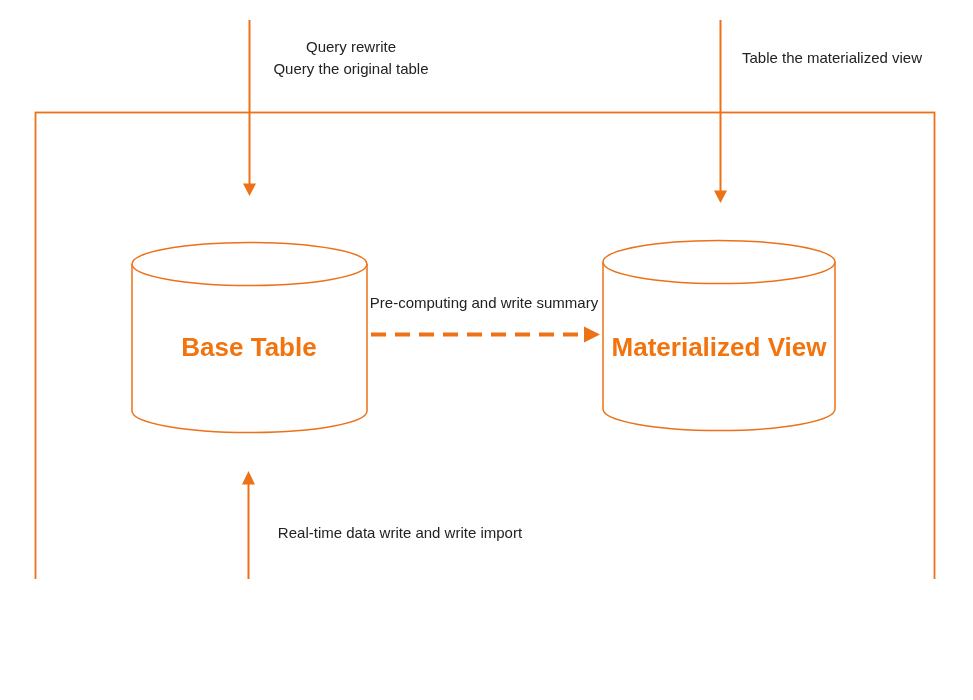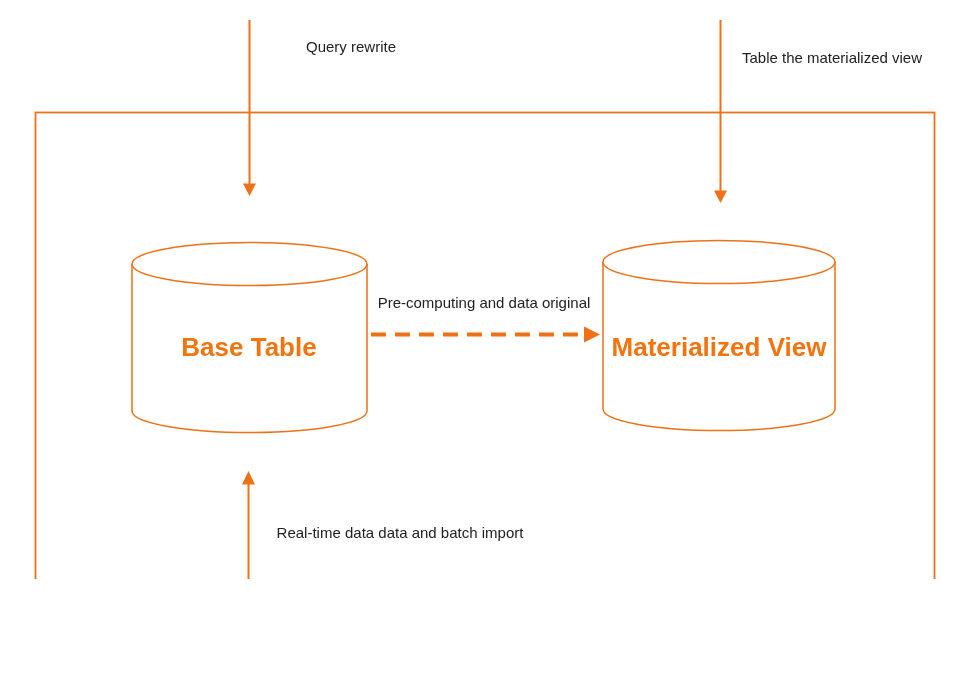--- a/index.html
+++ b/index.html
@@ -99,25 +99,26 @@
     </g>
 
     <g>
       <line class="dash-line" x1="371" y1="334.5" x2="585" y2="334.5"></line>
       <polygon class="arrow-head" points="600,334.5 584,326.5 584,342.5"></polygon>
     </g>
   </svg>
 
   <div class="label" style="left:351px; top:47px;">Query rewrite</div>
 
+  <div class="label" style="left:351px; top:69px;">Query the original table</div>
 
   <div class="label" style="left:832px; top:58px;">Table the materialized view</div>
 
-  <div class="label" style="left:484px; top:303px;">Pre-computing and data original</div>
+  <div class="label" style="left:484px; top:303px;">Pre-computing and write summary</div>
 
 
-  <div class="label" style="left:400px; top:533px;">Real-time data data and batch import</div>
+  <div class="label" style="left:400px; top:533px;">Real-time data write and write import</div>
 
   <div class="node-label" style="left:719px; top:347px;">Materialized View</div>
 
   <div class="node-label" style="left:249px; top:347px;">Base Table</div>
 
 </div>
 
 </body></html>

